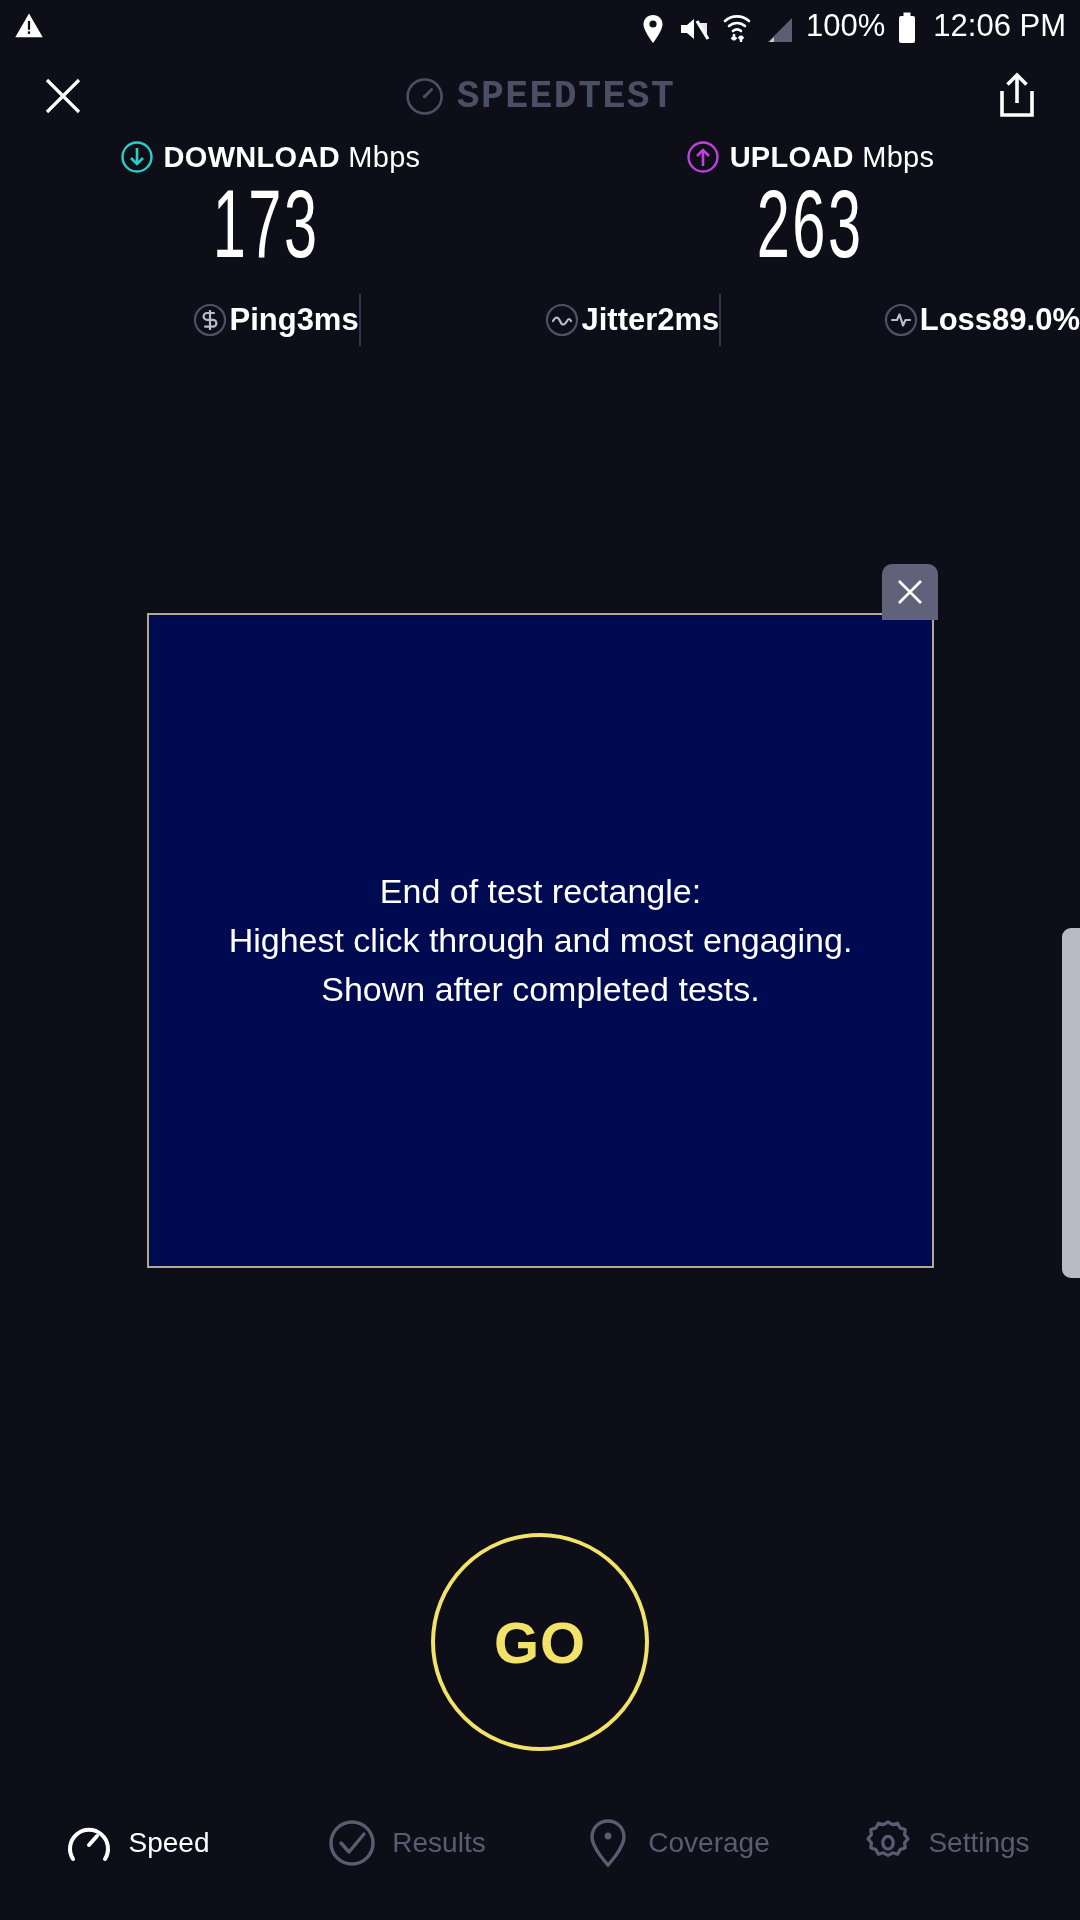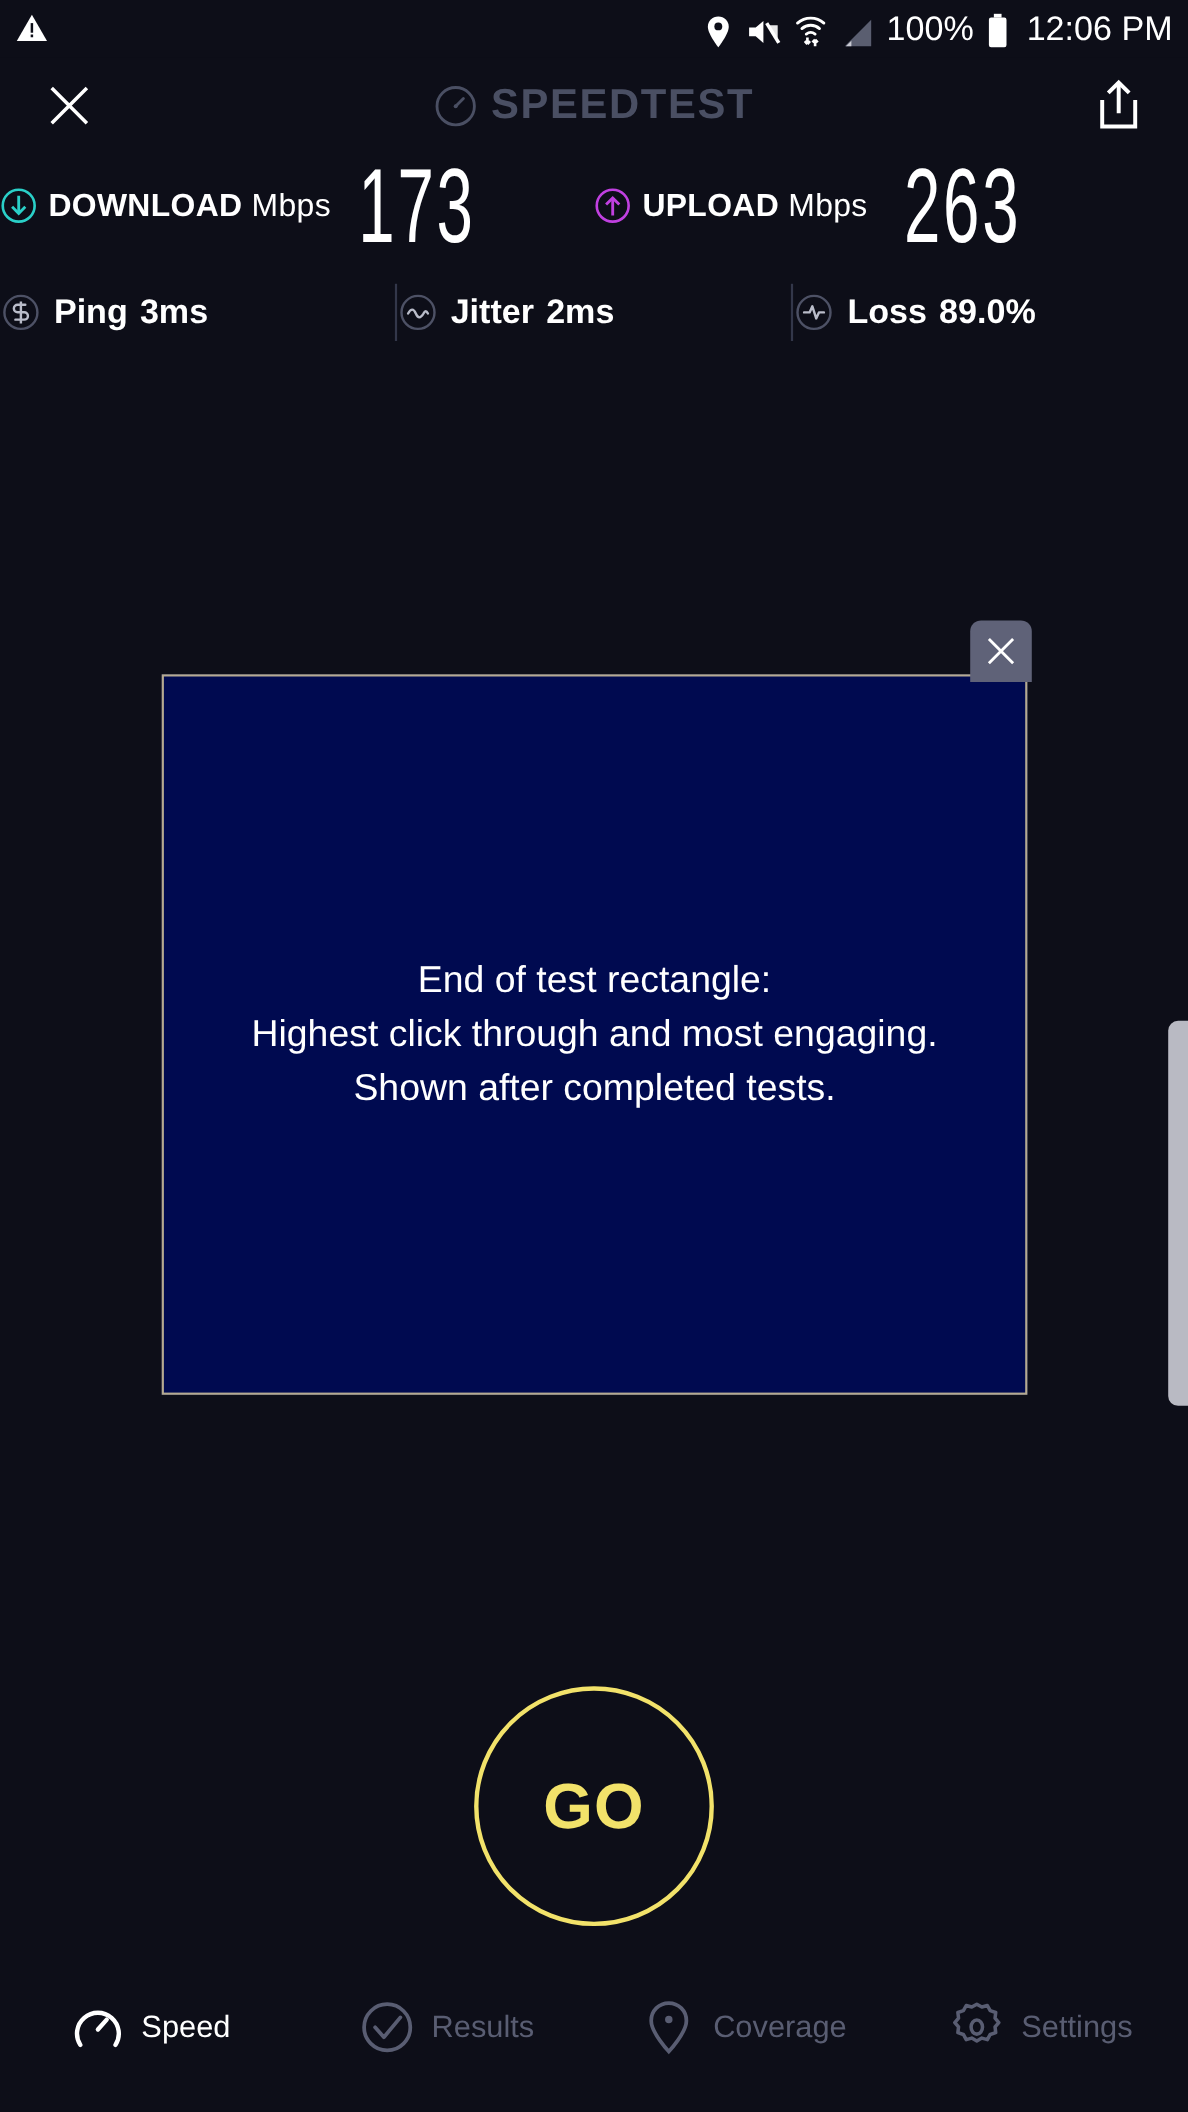--- a/index.html
+++ b/index.html
@@ -48,39 +48,39 @@
   .appbar-title-wrap {
     position: absolute; left: 50%; top: 50%;
     transform: translate(-50%, -50%);
     display:flex; align-items:center; gap: 12px;
   }
   .appbar-title {
     color: #4a4f63;
     font-size: 38px;
     font-weight: bold;
     letter-spacing: 1.5px;
-    font-family: Liberation Sans, sans-serif;
+    font-family: Liberation Mono, monospace;
   }
   .appbar-share {
     position:absolute; right: 36px; top: 50%; transform: translateY(-50%);
     width: 54px; height: 54px;
     display:flex; align-items:center; justify-content:center;
   }
 
   
   .results {
     position:absolute; top: 140px; left: 0; width: 1080px;
   }
   .speed-row {
     display:flex;
     width: 1080px;
   }
   .speed-col {
     flex: 1;
-    display:flex; flex-direction: row; align-items:center;
+    display:flex; flex-direction: column; align-items:center;
   }
   .speed-head {
     display:flex; align-items:center; gap: 10px;
     margin-bottom: 2px;
   }
   .speed-label {
     font-size: 29px;
     color: #ffffff;
     font-family: "Liberation Sans", sans-serif;
     letter-spacing: 0.3px;
@@ -98,22 +98,21 @@
   }
   .dl-col .speed-value { margin-left: -8px; }
 
   .metrics {
     display:flex; align-items:center;
     width: 1080px;
     margin-top: 22px;
   }
   .metric {
     flex: 1;
-    display:flex; align-items:center; justify-content:flex-start;
-    gap: 11px;
+    display:flex; align-items:center; justify-content:flex-end;
   }
   .metric-name {
     color: #ffffff; font-size: 31px; font-weight: bold;
   }
   .metric-val {
     color: #ffffff; font-size: 31px; font-weight: bold;
   }
   .metric-div {
     width: 2px; height: 52px; background: #33374a;
   }

